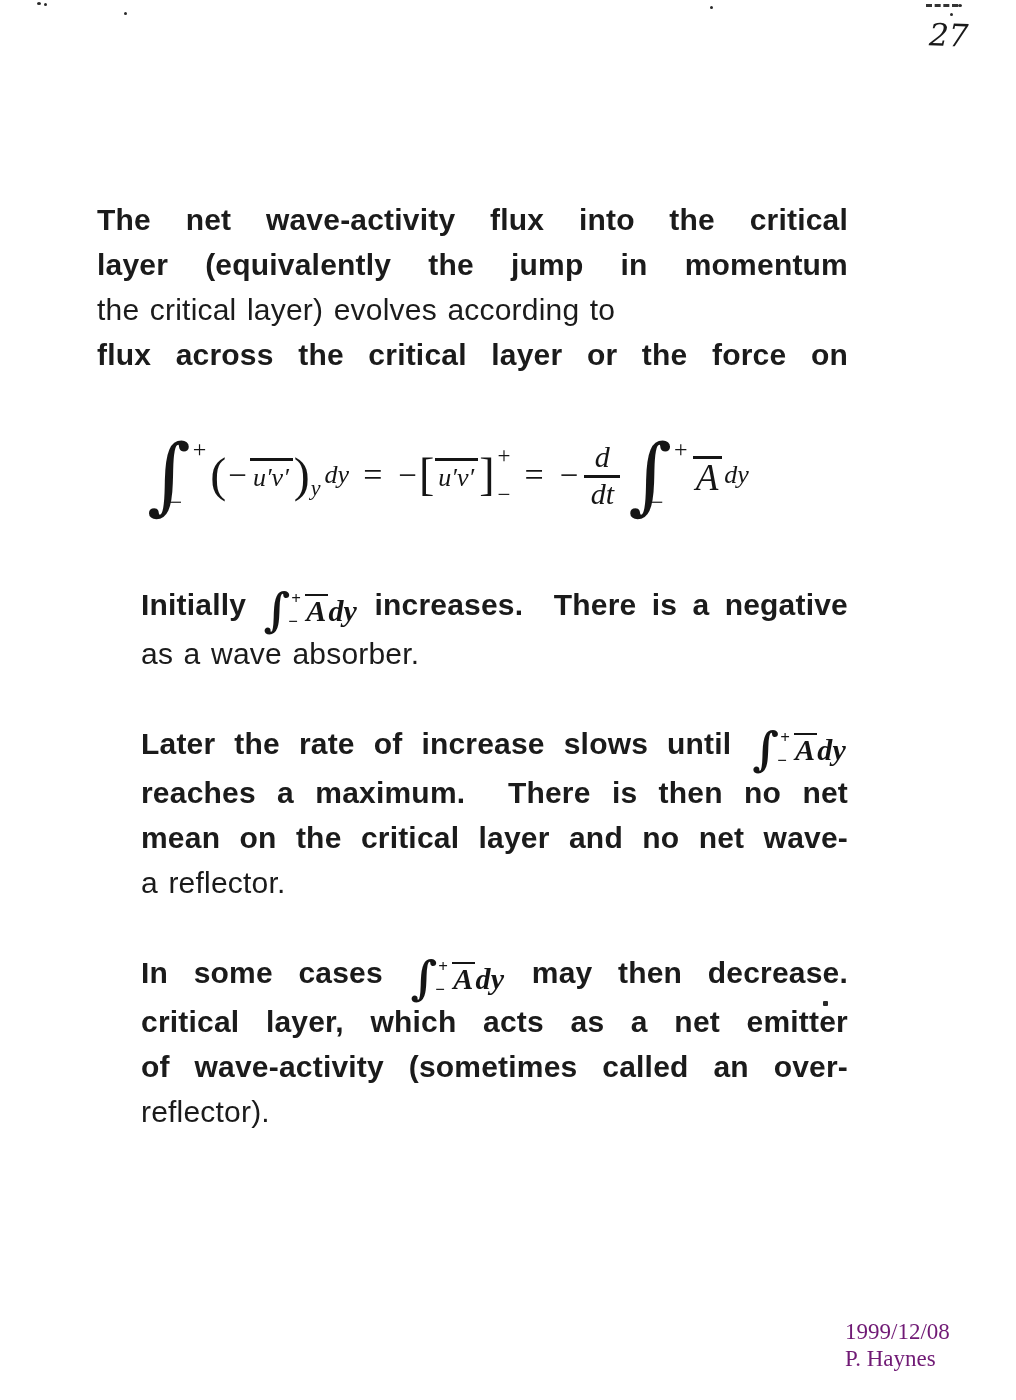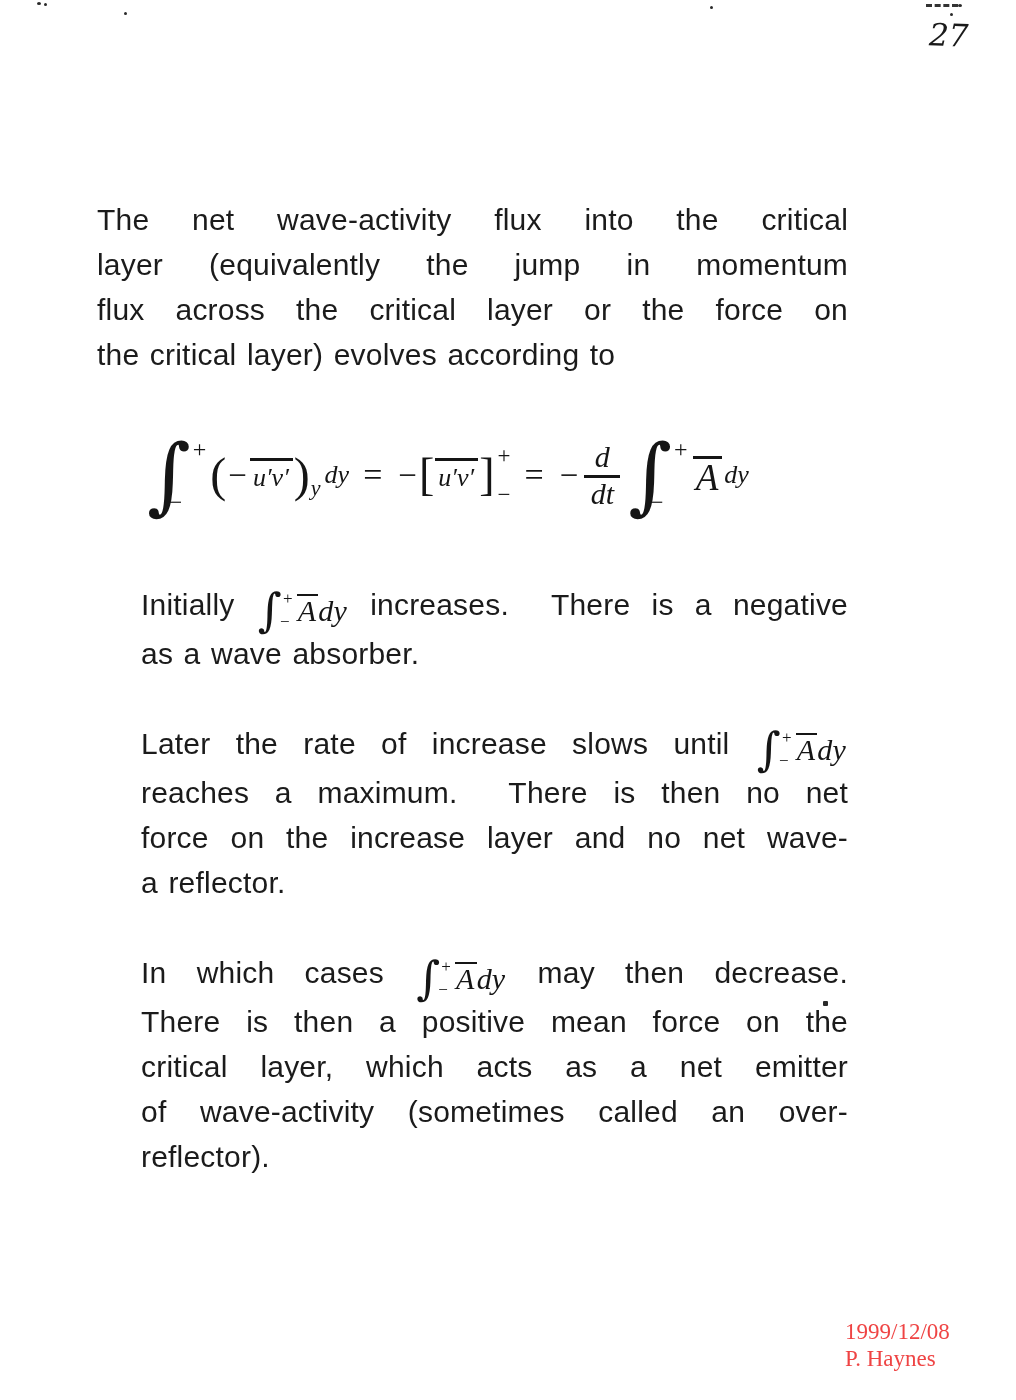--- a/index.html
+++ b/index.html
@@ -17,21 +17,21 @@
   .content { position:absolute; left:97px; top:197px; width:751px; }
   .para { }
   .line {
     font-size:30px;
     line-height:45px;
     letter-spacing:0.2px;
     word-spacing:2px;
     text-align:justify;
     text-align-last:left;
   }
-  .line.just { text-align-last:justify; }
+  .line.just { text-align-last:justify;font-weight:bold; }
 
   
   .lower .para { margin-top:45px;margin-left:44px; }
   .lower .para:first-child { margin-top:0; }
 
   
   .imath {
     display:inline-flex; align-items:center;
     height:42px; vertical-align:-11px;
     margin:0 2px; font-family:"Liberation Serif", serif; color:#151515;
@@ -78,21 +78,21 @@
   
   .pagenum {
     position:absolute; left:929px; top:17px;
     font-family:"DejaVu Serif", serif; font-style:italic;
     font-size:31px; color:#1a1a1a;
     transform:rotate(2deg);
   }
   .dash-artifact { position:absolute; left:926px; top:4px; width:32px; border-top:3px dashed #333; }
   .footer {
     position:absolute; left:845px; top:1318px;
-    font-family:"Liberation Serif", serif; font-size:23px; line-height:27px; color:#ef4444;
+    font-family:"Liberation Serif", serif; font-size:23px; line-height:27px; color:#701a75;
   }
   .speck { position:absolute; background:#2a2a2a; border-radius:50%; }
   .s1 { left:37px;  top:2px;    width:4px; height:3px; }
   .s2 { left:44px;  top:3px;    width:3px; height:3px; }
   .s3 { left:124px; top:12px;   width:3px; height:3px; }
   .s4 { left:710px; top:6px;    width:3px; height:3px; }
   .s5 { left:958px; top:4px;    width:4px; height:3px; }
   .s6 { left:950px; top:13px;   width:3px; height:3px; }
   .s7 { left:823px; top:1001px; width:5px; height:5px; border-radius:1px; }
 </style>
@@ -111,22 +111,22 @@
   <span class="dash-artifact"></span>
 
   <div class="pagenum">27</div>
 
   <div class="content">
 
     <div class="upper" id="host-top">
         <div class="para">
           <div class="line just"><span class="seg">The net wave-activity flux into the critical</span></div>
           <div class="line just"><span class="seg">layer (equivalently the jump in momentum</span></div>
+          <div class="line"><span class="seg">the critical layer) evolves according to</span></div>
           <div class="line just"><span class="seg">flux across the critical layer or the force on</span></div>
-          <div class="line"><span class="seg">the critical layer) evolves according to</span></div>
         </div>
       </div>
 
     <div class="eq-wrap">
       <span class="dgroup">
         <span class="dint">∫</span>
         <span class="dlims">
           <span class="dlim-t">+</span>
           <span class="dlim-b">−</span>
         </span>
@@ -181,34 +181,33 @@
           <div class="line just"><span class="seg">Later the rate of increase slows until </span><span class="imath">
               <span class="iint">∫</span>
               <span class="ilims">
                 <span class="ilim-t">+</span>
                 <span class="ilim-b">−</span>
               </span>
               <span class="iA">A</span>
               <span class="idy">dy</span>
             </span></div>
           <div class="line just"><span class="seg">reaches a maximum.&nbsp; There is then no net</span></div>
-          <div class="line just"><span class="seg">force on the increase layer and no net wave-</span></div>
+          <div class="line just"><span class="seg">mean on the critical layer and no net wave-</span></div>
           <div class="line"><span class="seg">a reflector.</span></div>
         </div>
         <div class="para">
-          <div class="line just"><span class="seg">In which cases </span><span class="imath">
+          <div class="line just"><span class="seg">In some cases </span><span class="imath">
               <span class="iint">∫</span>
               <span class="ilims">
                 <span class="ilim-t">+</span>
                 <span class="ilim-b">−</span>
               </span>
               <span class="iA">A</span>
               <span class="idy">dy</span>
             </span><span class="seg"> may then decrease.</span></div>
-          <div class="line just"><span class="seg">There is then a positive mean force on the</span></div>
           <div class="line just"><span class="seg">critical layer, which acts as a net emitter</span></div>
           <div class="line just"><span class="seg">of wave-activity (sometimes called an over-</span></div>
           <div class="line"><span class="seg">reflector).</span></div>
         </div>
       </div>
 
   </div>
 
   <div class="footer">
     <div>1999/12/08</div>

